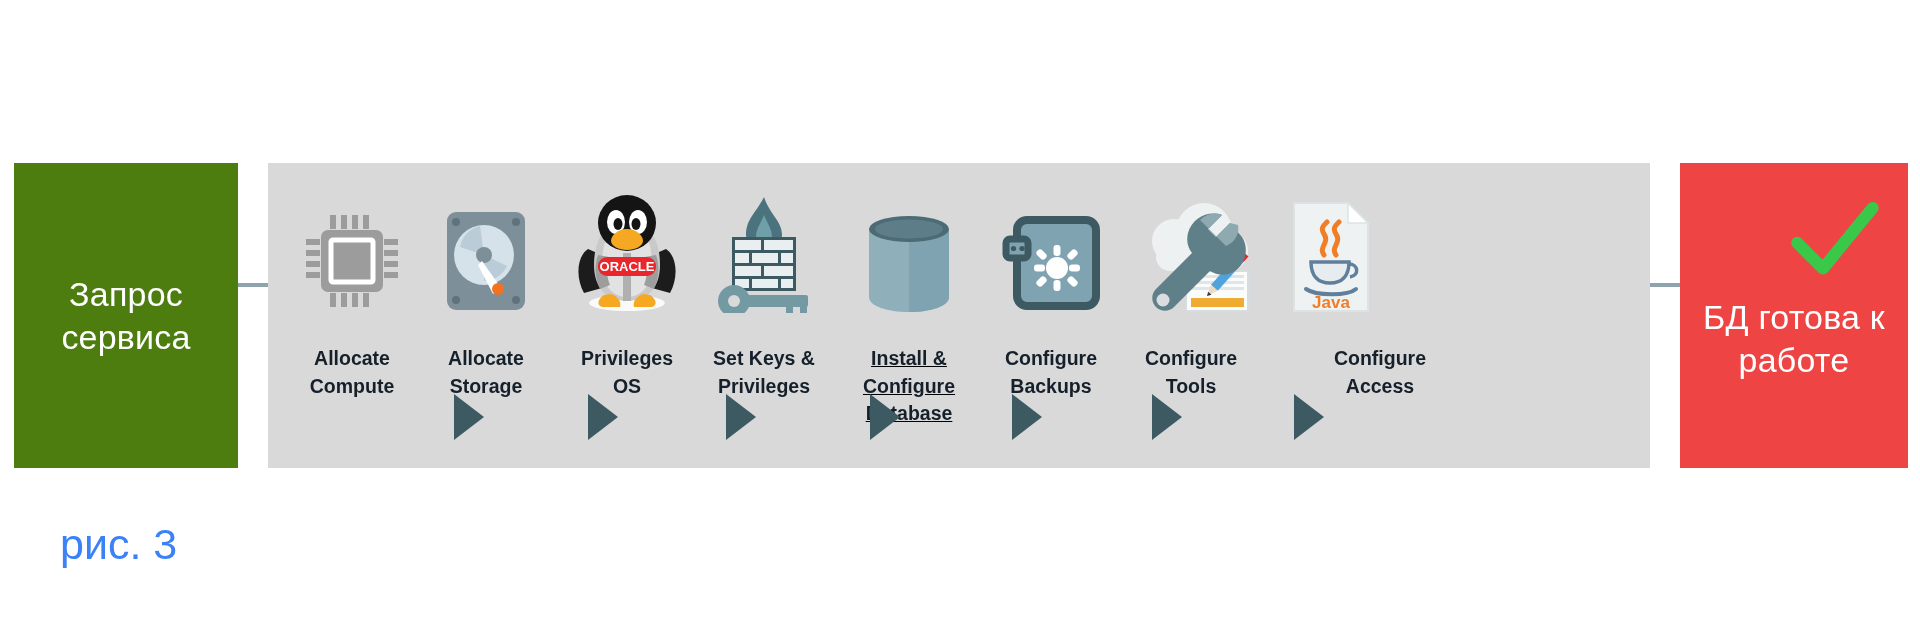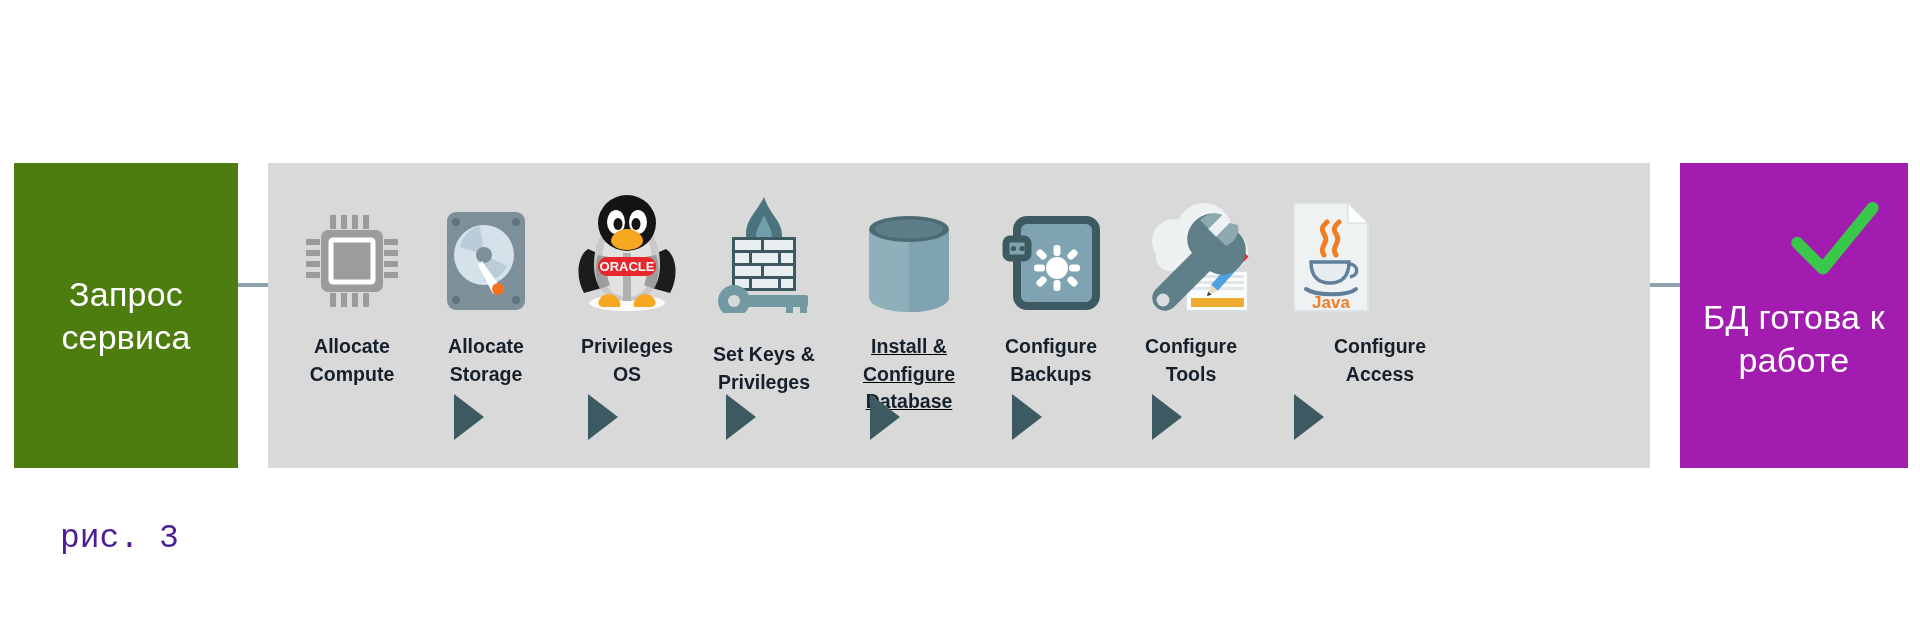--- a/index.html
+++ b/index.html
@@ -17,21 +17,21 @@
     position:absolute;
     display:flex;flex-direction:column;
     align-items:center;justify-content:center;
     color:#ffffff;
     font-size:34px;line-height:1.24;
     text-align:center;
     letter-spacing:.2px;
     z-index:5;
   }
   #start-box{left:14px;top:163px;width:224px;height:305px;background:#4d7c0f;}
-  #end-box{left:1680px;top:163px;width:228px;height:305px;background:#a21caf;}
+  #end-box{left:1680px;top:163px;width:228px;height:305px;background:#ef4444;}
   #end-box .endtext{margin-top:46px;}
 
   .check{
     position:absolute;top:32px;right:28px;
     width:92px;height:92px;
   }
 
   
   .connector{
     position:absolute;height:4px;background:#8fa3ad;z-index:1;
@@ -49,42 +49,42 @@
   .step{
     position:absolute;top:0;height:305px;
     display:flex;flex-direction:column;align-items:center;
   }
   .icon-wrap{
     height:150px;width:100%;
     display:flex;align-items:flex-end;justify-content:center;
     padding-top:20px;box-sizing:border-box;
   }
   .step-label{
-    margin-top:20px;
+    margin-top:32px;
     font-size:19.5px;font-weight:bold;color:#15202b;
     text-align:center;line-height:1.42;
     white-space:pre-line;
   }
 
   
   .arrow{
     position:absolute;top:254px;
     width:0;height:0;
     border-top:23px solid transparent;
     border-bottom:23px solid transparent;
     border-left:30px solid #3d5a63;
     transform:translateY(-50%);
     z-index:3;
   }
 
   
   #caption{
     position:absolute;left:60px;top:520px;
-    font-size:33px;color:#4c1d95;
-    font-family:Liberation Mono, monospace;
+    font-size:43px;color:#3b82f6;
+    font-family:Liberation Sans, sans-serif;
   }
 </style>
 </head>
 <body>
 
 <div class="stage">
 
   <div class="endbox" id="start-box">
     <div class="endtext">Запрос
 сервиса</div>
@@ -173,21 +173,21 @@
 
           <path d="M40 102 C34 106 32 112 38 114 L56 114 C58 108 52 102 46 101 Z" fill="#f6a823"></path>
           <path d="M86 102 C92 106 94 112 88 114 L70 114 C68 108 74 102 80 101 Z" fill="#f6a823"></path>
         </svg>
       </div>
       <div class="step-label">Privileges
 OS</div>
     </div>
     <div class="arrow" style="left:458px;"></div>
 
-    <div class="step" style="left:396px;width:200px;gap:8px;">
+    <div class="step" style="left:396px;width:200px;">
       <div class="icon-wrap">
         <svg width="116" height="118" viewBox="0 0 116 118">
 
           <path d="M58 2 C50 18 40 24 40 40 C40 52 48 60 58 60 C68 60 76 52 76 40 C76 26 64 20 58 2 Z" fill="#4b737d"></path>
           <path d="M58 20 C54 30 50 34 50 42 C50 50 53 55 58 55 C63 55 66 50 66 42 C66 34 62 30 58 20 Z" fill="#6fa0aa"></path>
 
           <rect x="26" y="42" width="64" height="54" fill="#3d5a63"></rect>
           <g fill="#e9eff1">
             <rect x="29" y="45" width="26" height="10"></rect>
               <rect x="58" y="45" width="29" height="10"></rect>

